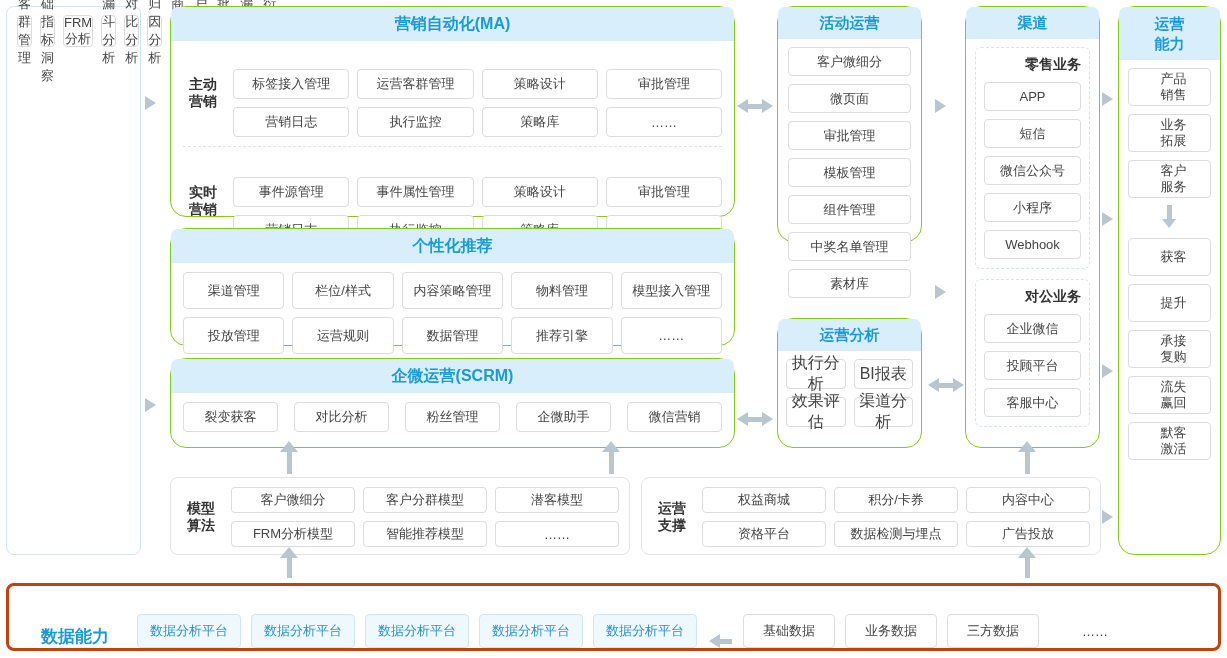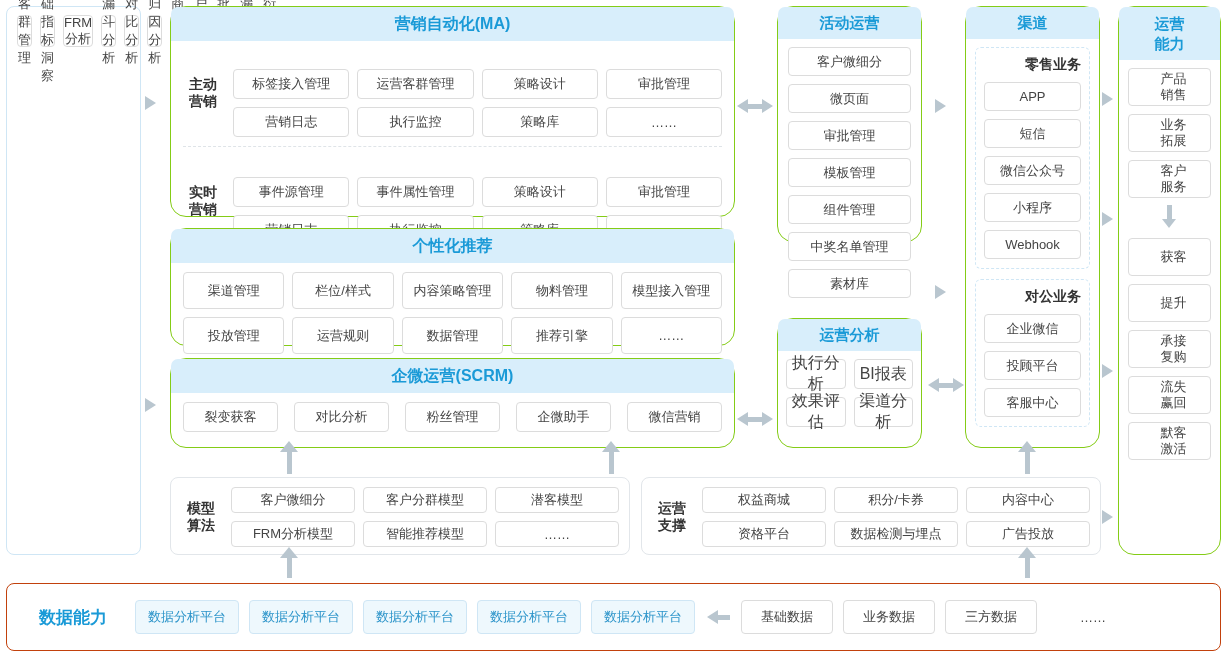--- a/index.html
+++ b/index.html
@@ -121,21 +121,21 @@
   #ability{left:1118px;top:6px;width:103px;height:549px;}
   #ability .hdr{
     background:#d8eefb;color:#1a9ad7;font-weight:bold;font-size:15px;
     text-align:center;padding:7px 4px;border-radius:7px 7px 0 0;line-height:1.3;
   }
   #ability .items{padding:8px 9px 10px 9px;display:flex;flex-direction:column;gap:8px;align-items:stretch;}
   #ability .items .cell{height:38px;line-height:1.2;text-align:center;padding-left:8px;}
   #ability .items .cell span{display:block;}
 
   
-  #bottom{left:6px;top:583px;width:1215px;height:68px;border:1px solid #c2410c;border-radius:8px;background:#fff;box-sizing:border-box;position:absolute;display:flex;align-items:center;padding:0 14px;gap:10px;}
+  #bottom{left:6px;top:583px;width:1215px;height:68px;border:3px solid #c2410c;border-radius:8px;background:#fff;box-sizing:border-box;position:absolute;display:flex;align-items:flex-end;padding:0 14px;gap:10px;}
   #bottom .btitle{color:#1a9ad7;font-weight:bold;font-size:17px;min-width:104px;text-align:center;}
   #bottom .cell{height:34px;padding:0 12px;min-width:92px;}
   #bottom .sep{width:26px;display:flex;align-items:center;justify-content:center;}
 
   .twoline{line-height:1.18;}
 </style>
 </head>
 <body>
 
 <div class="canvas">

